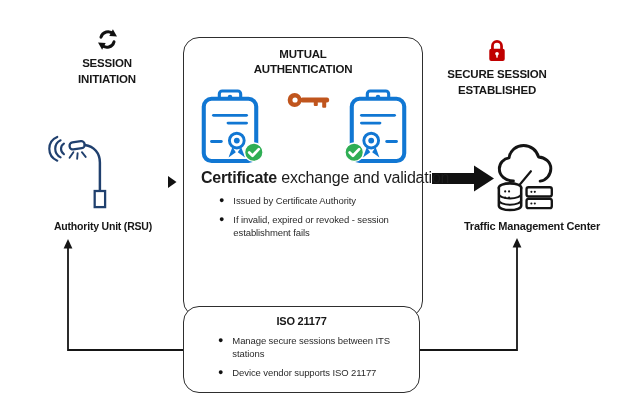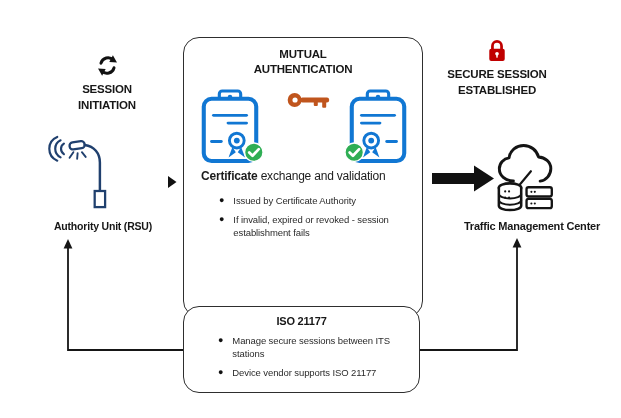--- a/index.html
+++ b/index.html
@@ -9,35 +9,35 @@
   }
   .abs{position:absolute;}
   .caps{font-weight:700;letter-spacing:-0.2px;color:#171717;text-align:center;}
   .small-caps-lines{font-size:11.5px;line-height:16px;}
   
   .auth-box{
     left:183px;top:37px;width:240px;height:280px;
     border:1.6px solid #2e2e2e;border-radius:16px;background:#fff;box-sizing:border-box;
   }
   .auth-title{width:100%;top:9px;left:0;font-size:11.5px;line-height:15px;}
-  .caption{left:17px;top:131px;font-size:12px;letter-spacing:-0.2px;color:#1c1c1c;white-space:nowrap;}
+  .caption{left:17px;top:131px;font-size:16px;letter-spacing:-0.2px;color:#1c1c1c;white-space:nowrap;}
   .caption b{font-weight:700;}
   .bullets{display:flex;flex-direction:column;gap:6px;}
   .bullet{display:flex;gap:9px;font-size:9.5px;line-height:13px;color:#2b2b2b;letter-spacing:-0.1px;}
   .bullet .dot{font-size:9px;line-height:13px;color:#111;}
   .auth-bullets{left:35px;top:156px;width:178px;}
   
   .iso-box{
     left:183px;top:306px;width:237px;height:87px;
     border:1.6px solid #2e2e2e;border-radius:16px;background:#fff;box-sizing:border-box;
   }
   .iso-title{width:100%;top:8px;left:0;font-size:11px;}
   .iso-bullets{left:34px;top:27px;width:188px;}
   
-  .session-block{left:45px;top:54px;width:124px;text-align:center;}
+  .session-block{left:45px;top:28px;width:124px;text-align:center;}
   .secure-block{left:430px;top:38px;width:134px;text-align:center;}
   .icon-top{display:block;margin:0 auto 4px auto;}
   .rsu-label{left:28px;top:220px;width:150px;font-size:10.5px;}
   .tmc-label{left:446px;top:220px;width:172px;font-size:11px;}
   svg{display:block;}
 </style>
 </head>
 <body>
 
 <div class="canvas">

